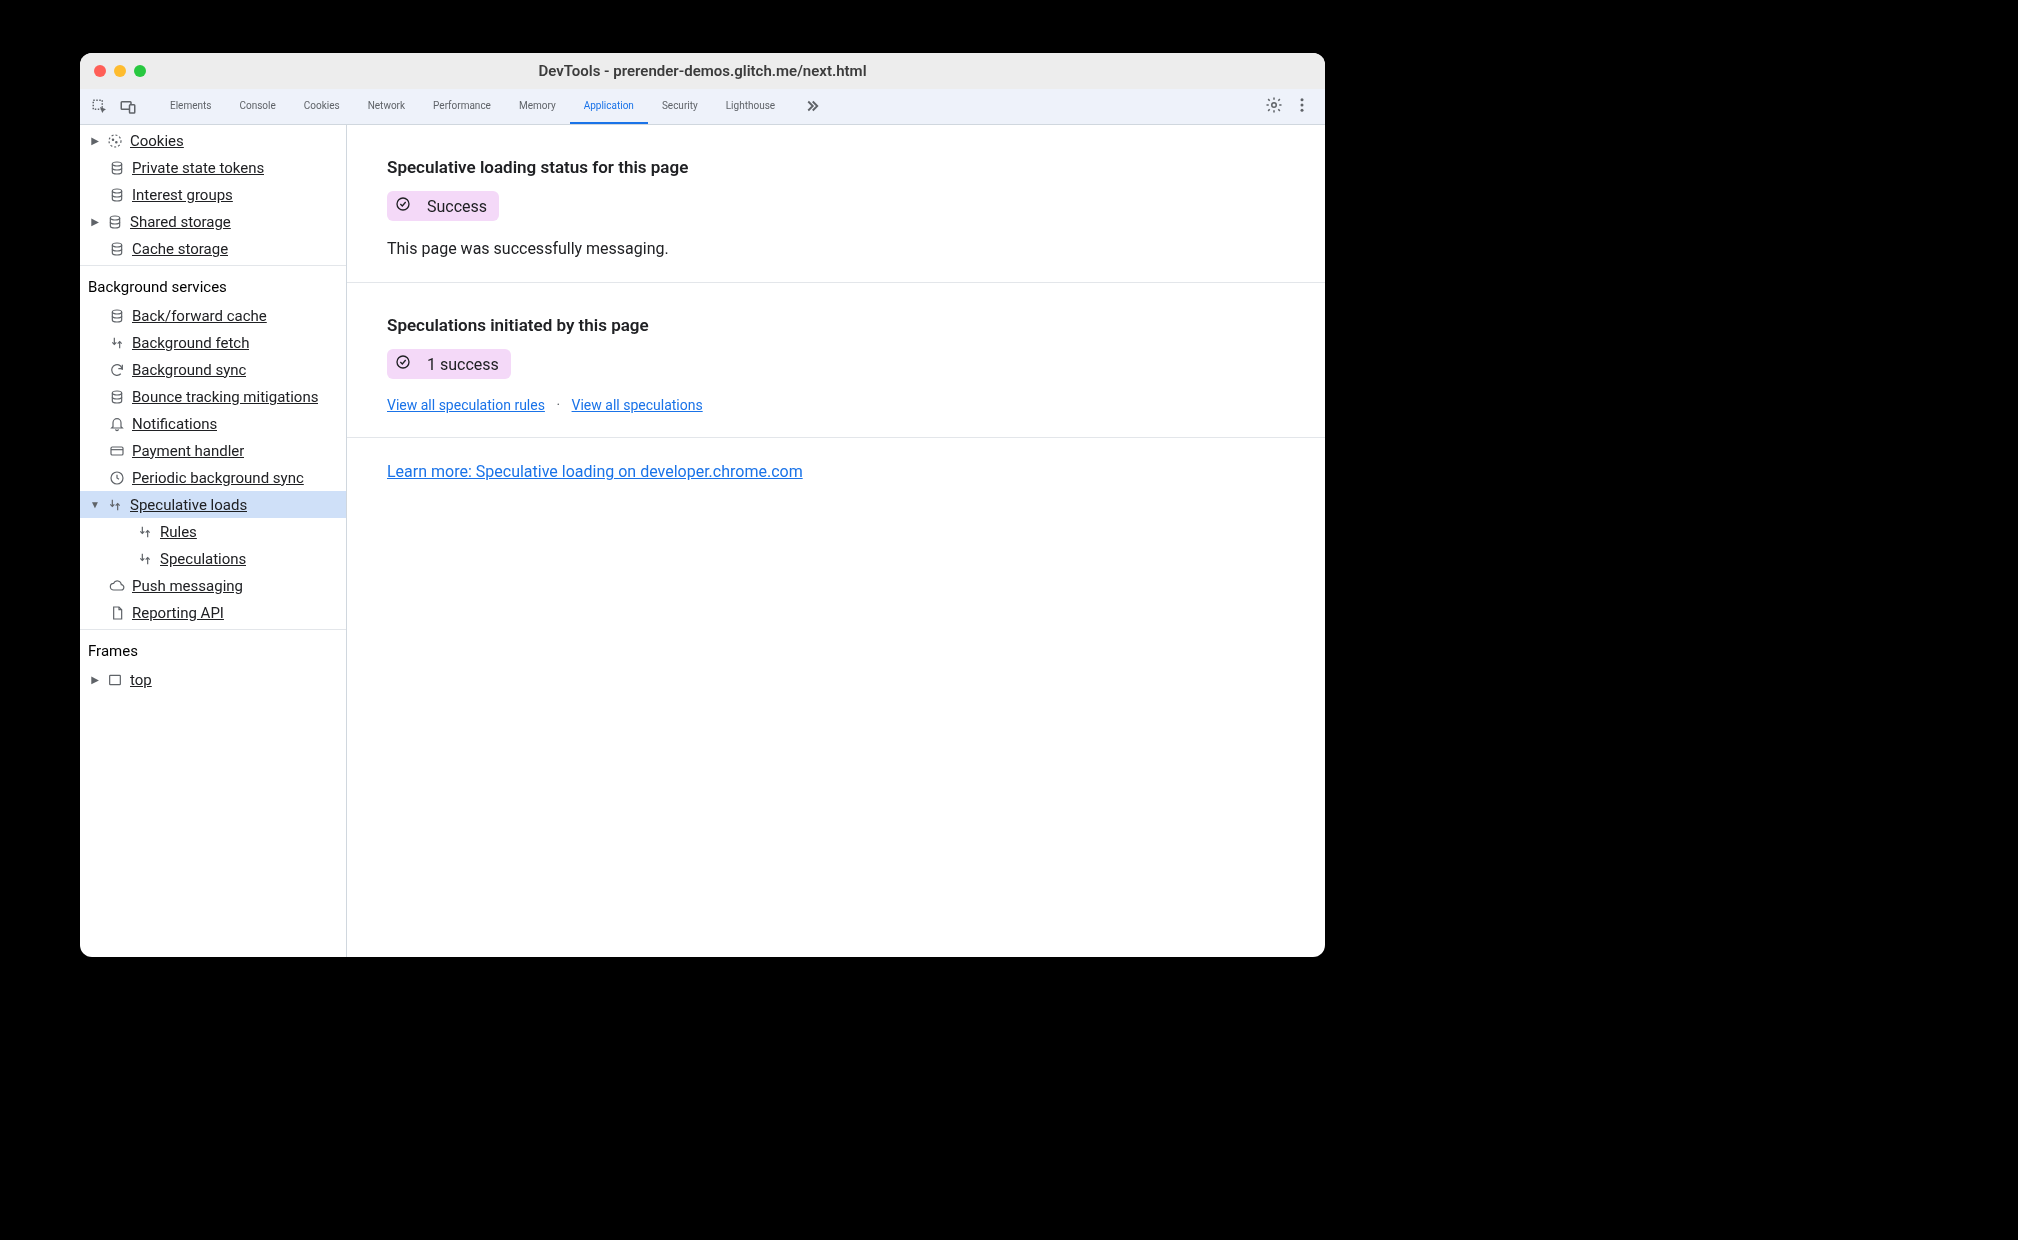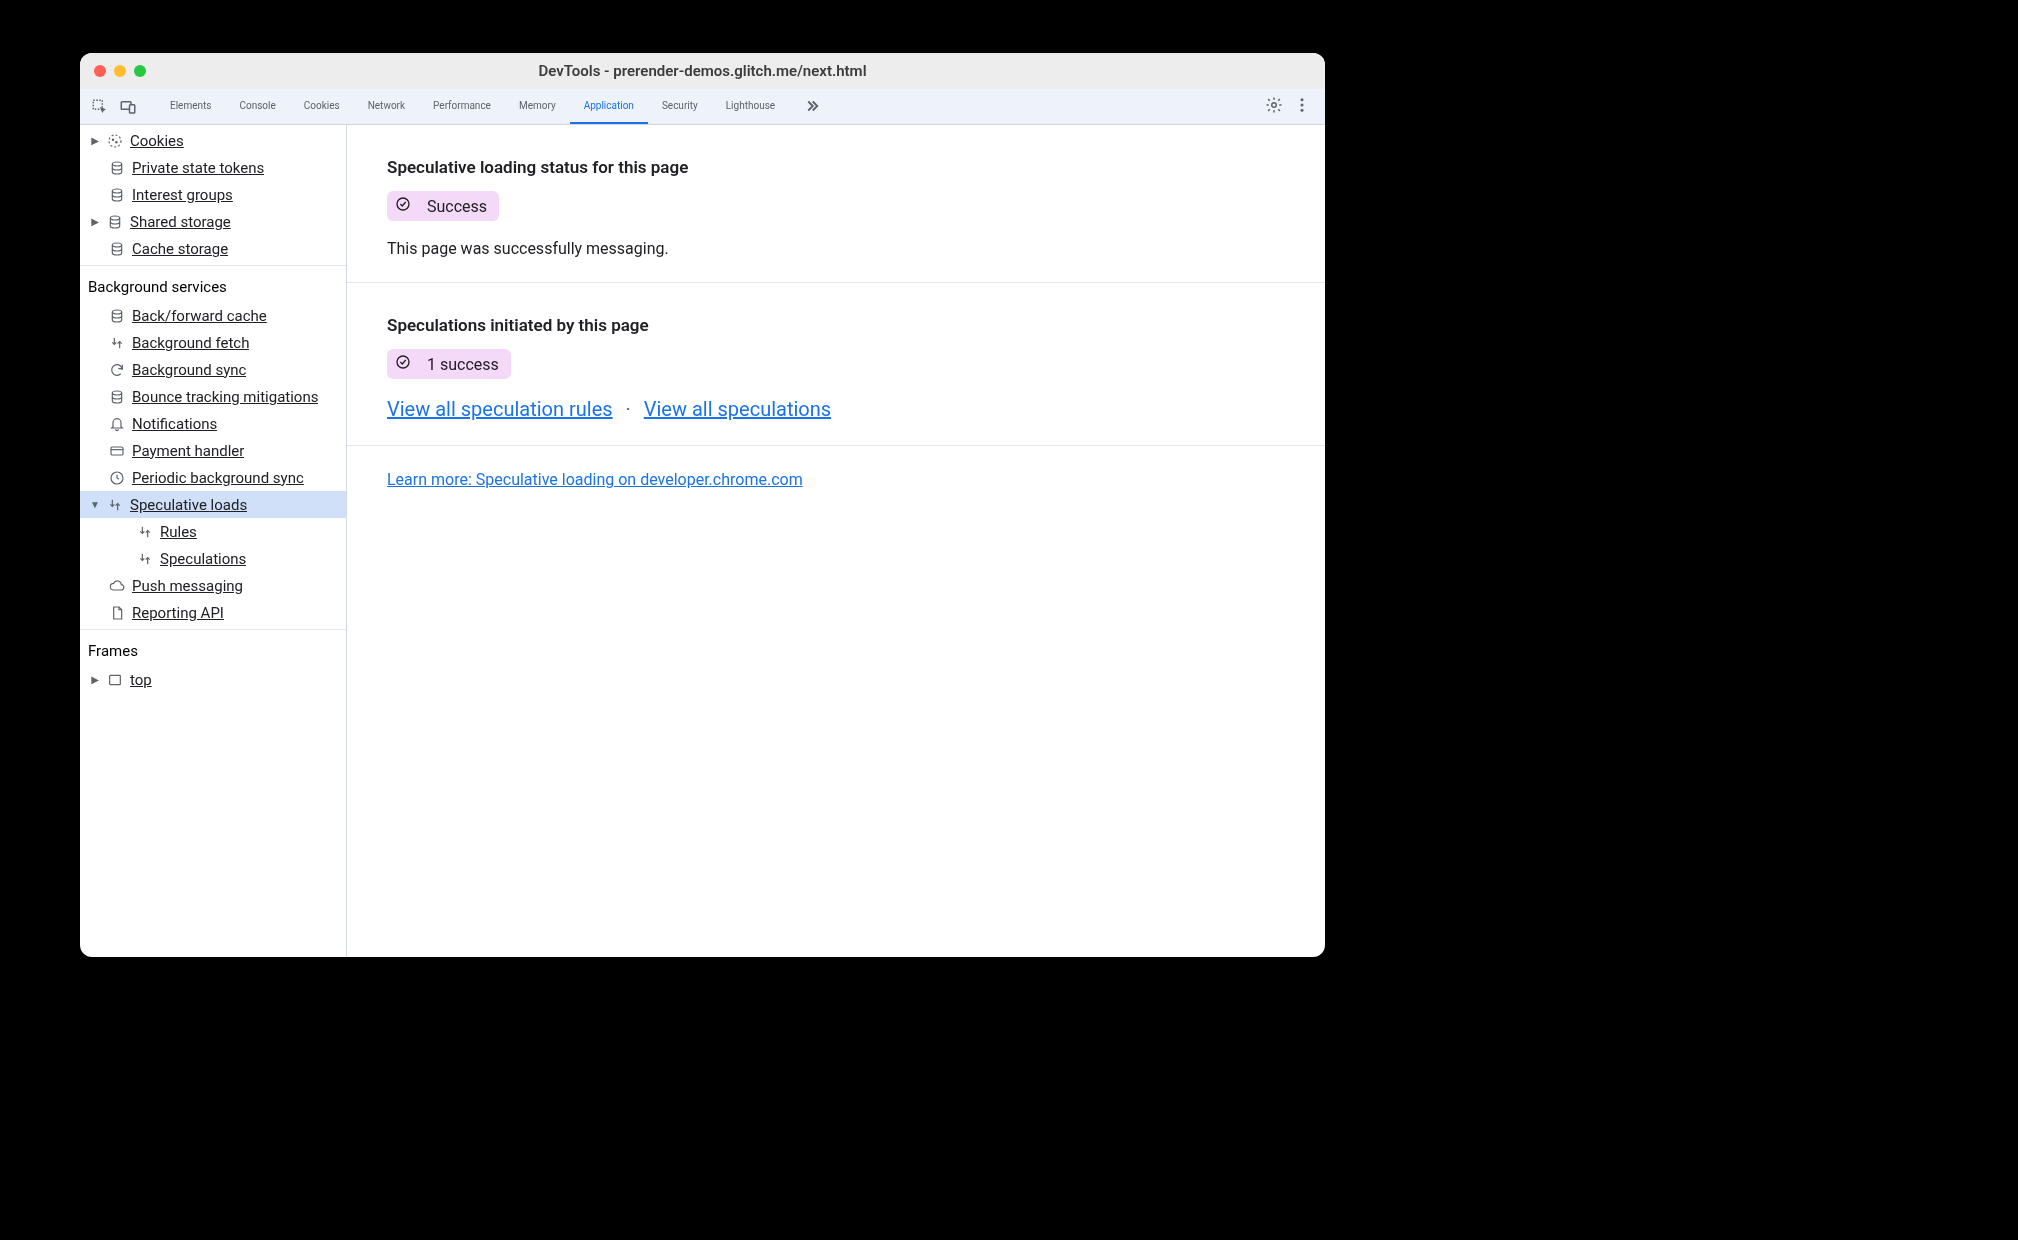--- a/index.html
+++ b/index.html
@@ -176,21 +176,21 @@
     color: #202124;
   }
   .badge svg { width: 16px; height: 16px; }
   .panel-text {
     margin-top: 18px;
     font-size: 16px;
     color: #202124;
   }
   .links-row {
     margin-top: 18px;
-    font-size: 20px;
+    font-size: 14px;
   }
   .link {
     color: #1a73e8;
     text-decoration: underline;
     cursor: pointer;
   }
   .dot-sep {
     margin: 0 8px;
     color: #5f6368;
   }

